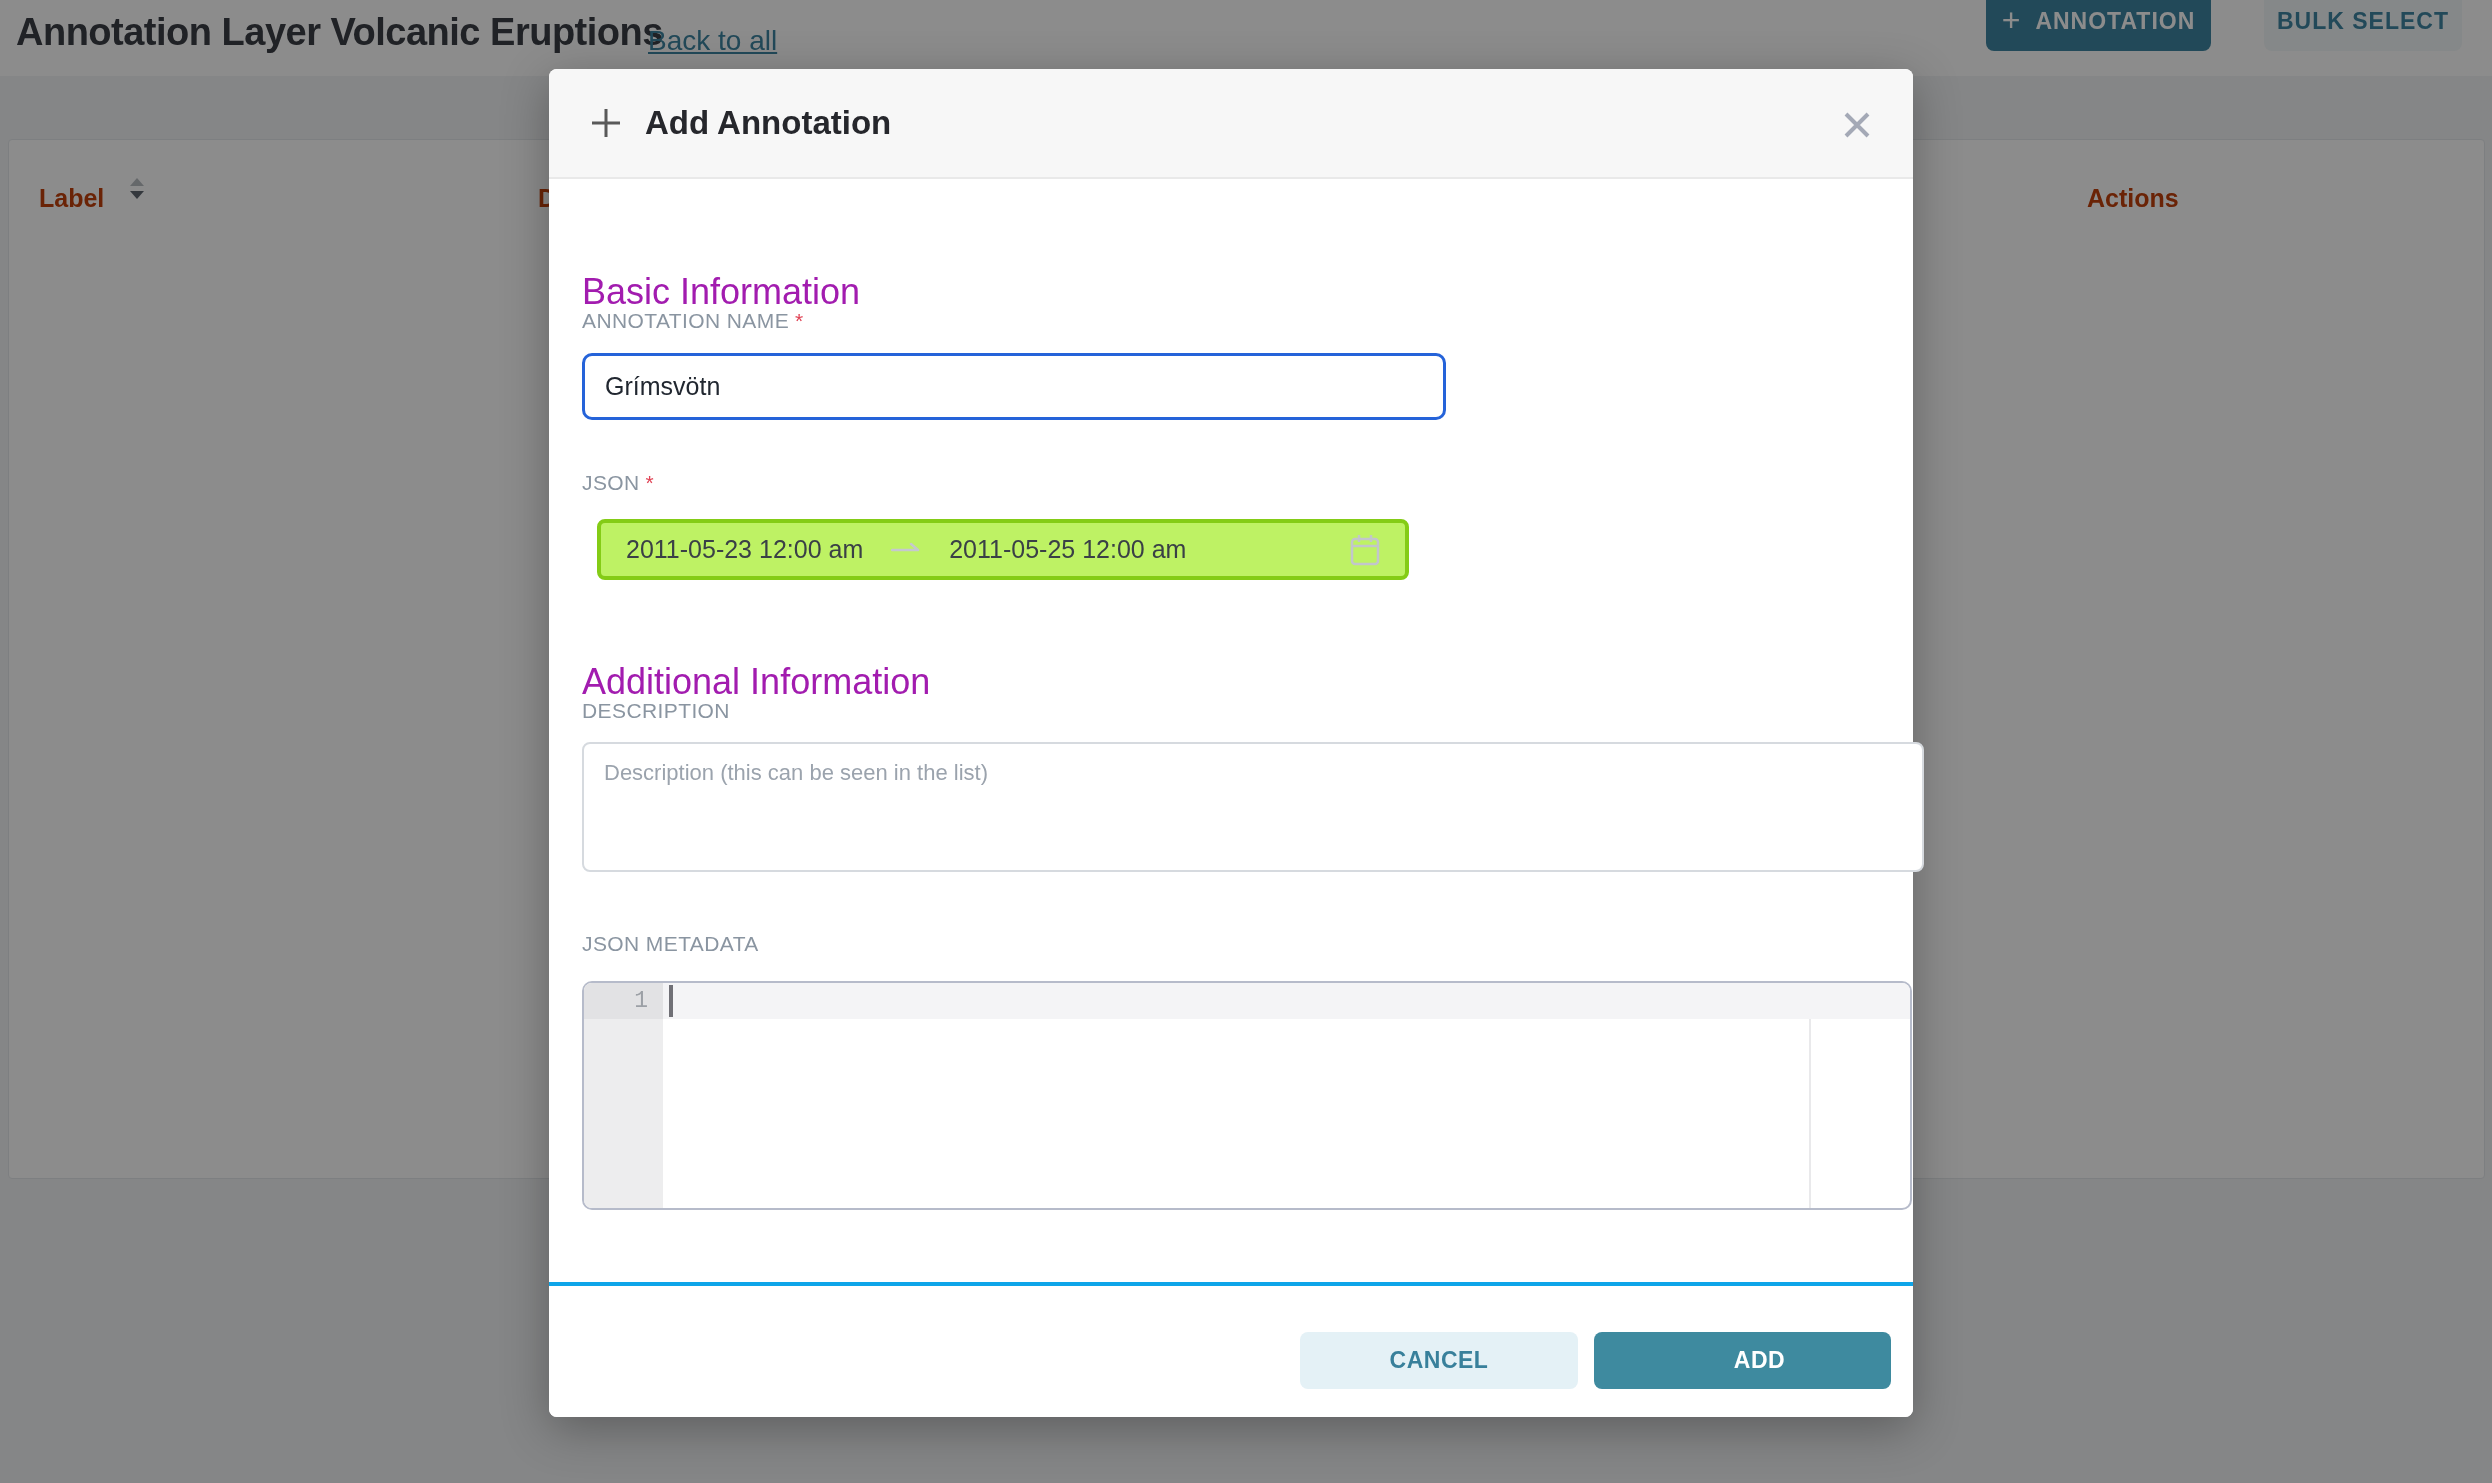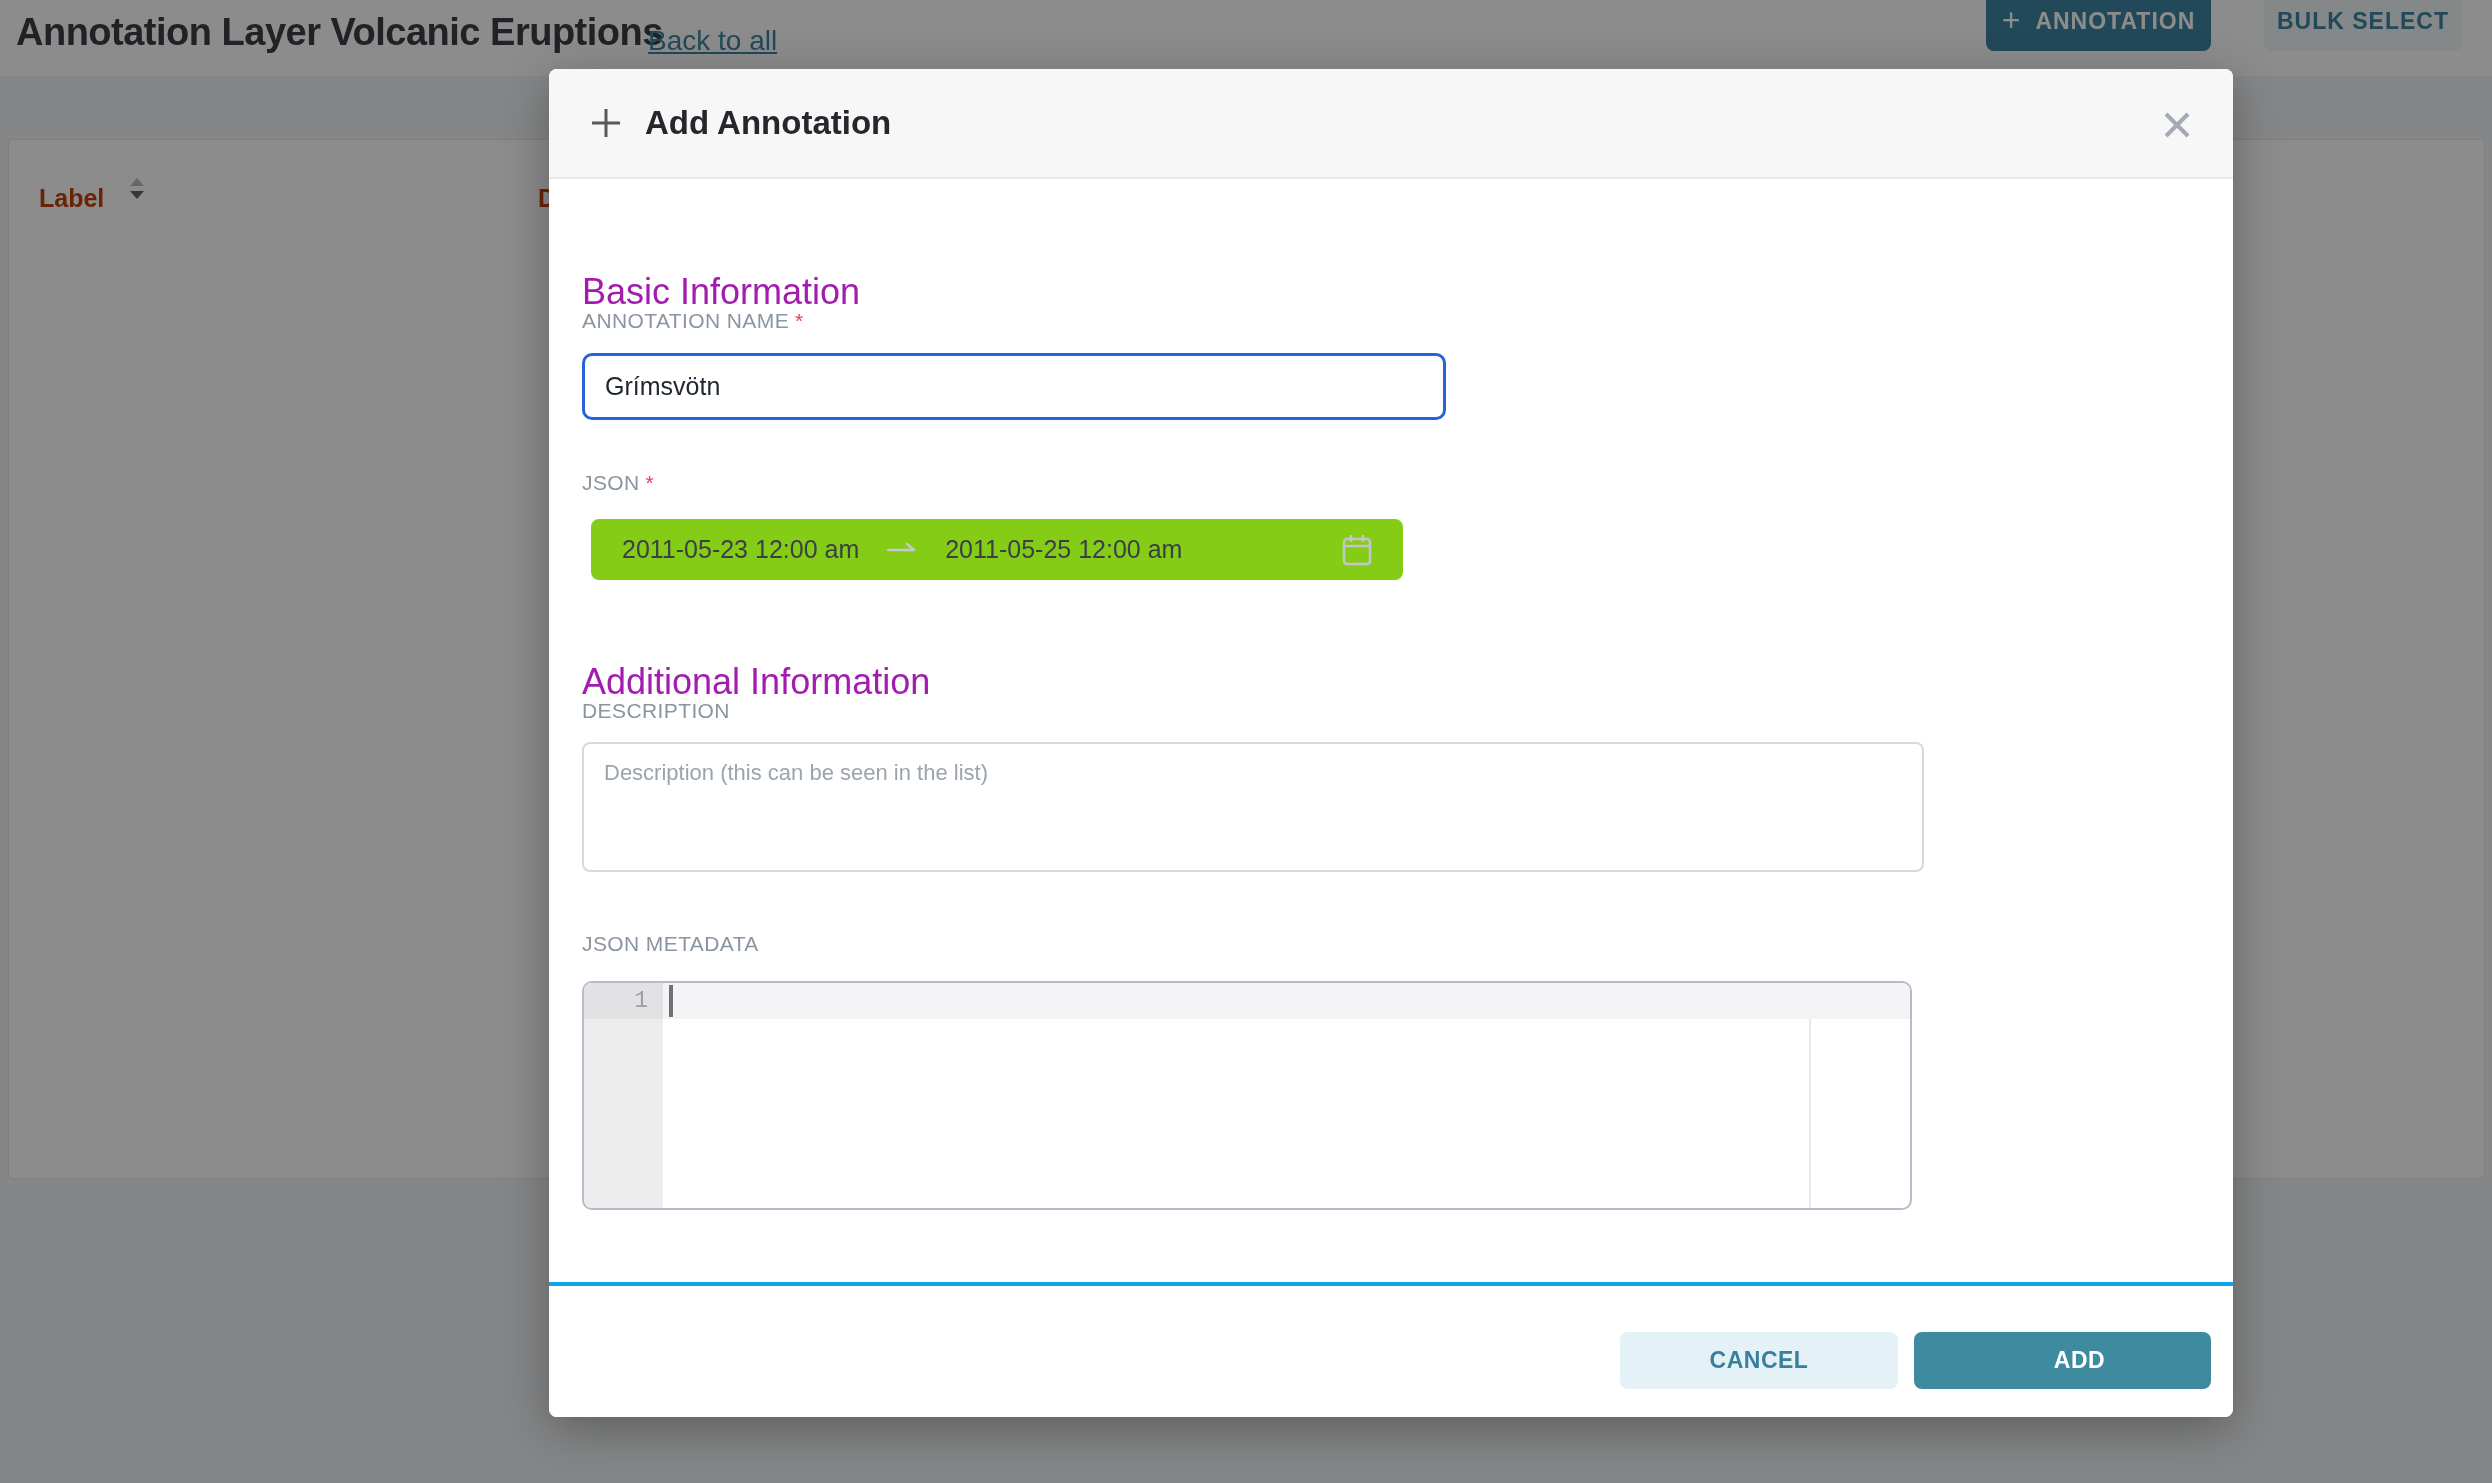--- a/index.html
+++ b/index.html
@@ -24,34 +24,34 @@
   .th-label{left:30px;cursor:pointer;}
   .th-desc{left:529px;}
   .th-actions{left:2078px;}
   .sorter{position:absolute;left:121px;top:38px;width:14px;cursor:pointer;}
   .caret{width:0;height:0;border-left:7px solid transparent;border-right:7px solid transparent;}
   .caret-up{border-bottom:8px solid #B9BDC2;margin-bottom:5px;}
   .caret-down{border-top:8px solid #5F6670;}
 
   
   .overlay{position:absolute;inset:0;background:rgba(0,0,0,0.45);z-index:10;}
-  .modal{position:absolute;left:549px;top:69px;width:1684px;height:1348px;background:#FFFFFF;border-radius:8px;box-shadow:0 12px 48px rgba(0,0,0,0.3);z-index:20;}
+  .modal{position:absolute;left:549px;top:69px;width:1364px;height:1348px;background:#FFFFFF;border-radius:8px;box-shadow:0 12px 48px rgba(0,0,0,0.3);z-index:20;}
   .modal-header{position:absolute;top:0;left:0;right:0;height:110px;background:#F7F7F7;border-bottom:2px solid #E9E9E9;border-radius:8px 8px 0 0;}
   .modal-title-row{display:flex;align-items:center;height:100%;padding-left:40px;gap:22px;}
   .modal-title{font-size:33px;font-weight:600;color:#26272C;}
   .icon{display:inline-flex;align-items:center;justify-content:center;}
   .close-btn{position:absolute;right:36px;top:36px;width:40px;height:40px;background:none;border:none;cursor:pointer;display:flex;align-items:center;justify-content:center;}
 
   .h3{position:absolute;left:33px;font-size:36px;font-weight:500;color:#a21caf;line-height:1.25;white-space:nowrap;margin-top:44px;}
   .field-label{position:absolute;left:33px;font-size:21px;font-weight:400;color:#8A95A1;letter-spacing:0.4px;white-space:nowrap;}
   .req{color:var(--required-red);margin-left:6px;font-size:21px;}
 
   .name-input{position:absolute;left:33px;top:284px;width:864px;height:67px;border:3px solid var(--focus-blue);border-radius:10px;font-size:25px;color:#212730;padding:0 20px;font-family:inherit;outline:none;background:#FFF;}
 
-  .datebox{position:absolute;left:42px;top:450px;width:812px;height:61px;border:6px solid #84cc16;border-radius:8px;display:flex;align-items:center;padding:0 25px;cursor:pointer;background:#84cc16;}
+  .datebox{position:absolute;left:48px;top:450px;width:812px;height:61px;border:4px solid #84cc16;border-radius:8px;display:flex;align-items:center;padding:0 25px;cursor:pointer;background:#bef264;}
   .date-text{font-size:25px;color:#3A4046;white-space:nowrap;}
   .swap-arrow{margin:0 28px;color:#C5C9CE;}
   .cal-icon{margin-left:auto;color:#C2C6CB;}
 
   .desc-area{position:absolute;left:33px;top:673px;width:1342px;height:130px;border:2px solid #D6DADF;border-radius:8px;padding:16px 20px;font-size:22px;color:#333;font-family:inherit;resize:none;outline:none;background:#FFF;}
   .desc-area::placeholder{color:#9BA3AD;}
 
   .json-editor{position:absolute;left:33px;top:912px;width:1330px;height:229px;border:2px solid #B6BBCA;border-radius:10px;background:#FFFFFF;overflow:hidden;cursor:text;}
   .gutter{position:absolute;left:0;top:0;bottom:0;width:79px;background:#EDEDEE;}
   .gutter-cell{height:36px;background:#E2E2E4;font-family:"Liberation Mono","DejaVu Sans Mono",monospace;font-size:23px;color:#9CA0A6;text-align:right;padding-right:15px;line-height:36px;}

